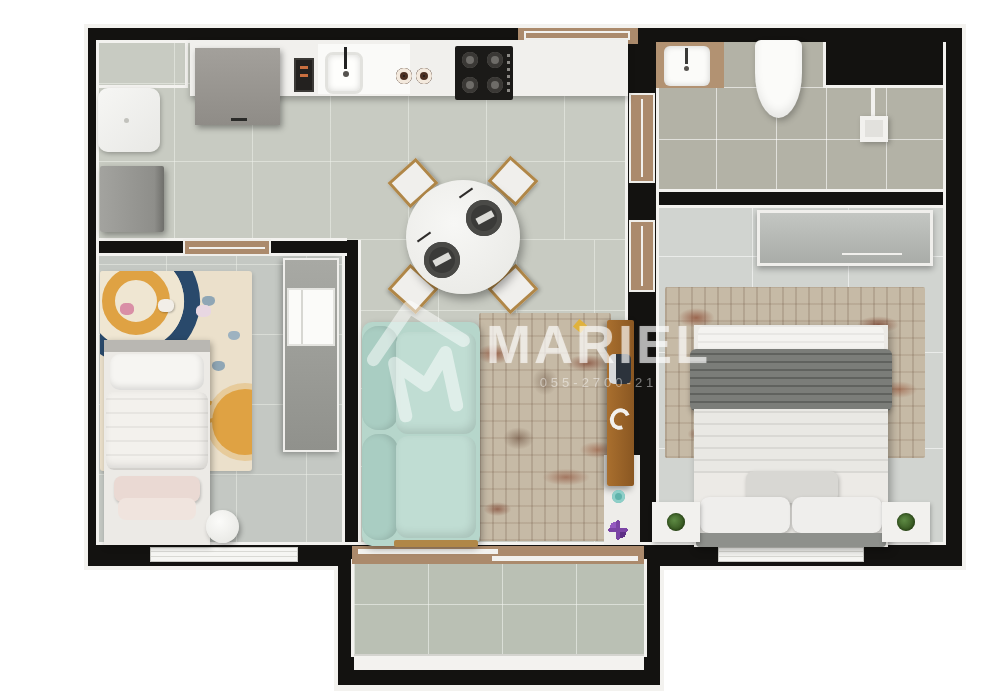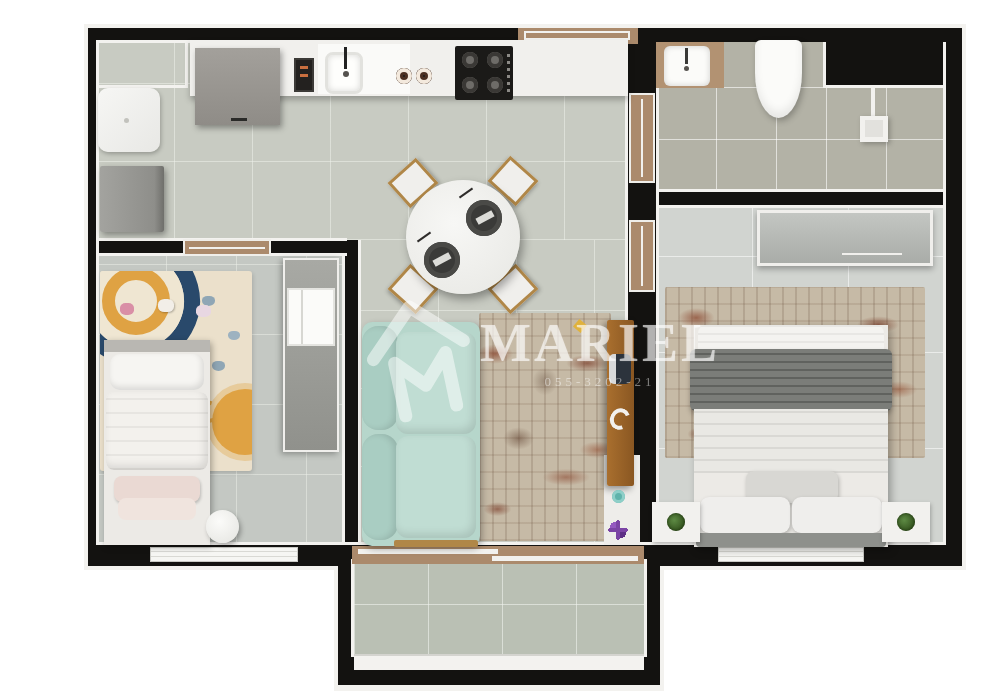--- a/index.html
+++ b/index.html
@@ -37,21 +37,21 @@
       radial-gradient(30px 12px at 82% 22%,rgba(122,60,40,.7),transparent 70%),
       radial-gradient(22px 16px at 30% 55%,rgba(100,70,52,.55),transparent 70%),
       radial-gradient(34px 12px at 66% 72%,rgba(140,74,50,.6),transparent 70%),
       radial-gradient(20px 10px at 14% 86%,rgba(122,60,40,.65),transparent 70%),
       radial-gradient(26px 12px at 90% 60%,rgba(150,84,56,.6),transparent 70%),
       radial-gradient(18px 20px at 50% 30%,rgba(90,66,50,.4),transparent 70%),
       repeating-linear-gradient(90deg,rgba(92,66,48,.18) 0 2px,transparent 2px 13px),
       repeating-linear-gradient(0deg,rgba(120,92,70,.16) 0 2px,transparent 2px 17px);}
   .sofa{background:var(--sofaMint);border-radius:10px;box-shadow:2px 3px 7px rgba(0,0,0,.3);}
   .cushion{background:#c0ddd3;border-radius:12px;box-shadow:inset -3px -4px 8px rgba(0,0,0,.12);}
-  .watermark{z-index:9;display:flex;align-items:center;pointer-events:none;font-family:Liberation Serif, serif;}
+  .watermark{z-index:9;display:flex;align-items:center;gap:6px;pointer-events:none;}
   .wm-brand{font-size:54px;font-weight:bold;letter-spacing:3px;color:rgba(255,255,255,.62);
             text-shadow:0 0 2px rgba(255,255,255,.15);line-height:1;}
   .wm-sub{font-size:15px;letter-spacing:13px;color:rgba(255,255,255,.5);margin-top:6px;}
   .wm-phone{font-size:13px;letter-spacing:4px;color:rgba(255,255,255,.45);margin-top:4px;}
   .plant{border-radius:50%;background:radial-gradient(circle at 40% 40%,#5d8a43,#35551f 70%);
          box-shadow:inset 0 0 3px #1e330f;}
 </style>
 </head>
 <body>
 
@@ -237,17 +237,17 @@
 
   <div class="abs watermark" style="left:358px;top:288px;width:372px;">
     <svg width="122" height="130" viewBox="0 0 120 130" style="opacity:.5;transform:rotate(-12deg);flex:0 0 auto;">
       <g fill="none" stroke="#ffffff" stroke-width="13" stroke-linecap="round" stroke-linejoin="round">
         <path d="M14 62 L60 18 L106 62"></path>
         <path d="M34 124 L34 70 L60 98 L86 70 L86 124"></path>
       </g>
     </svg>
     <div style="text-align:center;">
       <div class="wm-brand">MARIEL</div>
-      <div class="wm-phone">055-3202-21</div>
+      <div class="wm-phone">055-2700-21</div>
     </div>
   </div>
 
 </div>
 
 </body></html>

